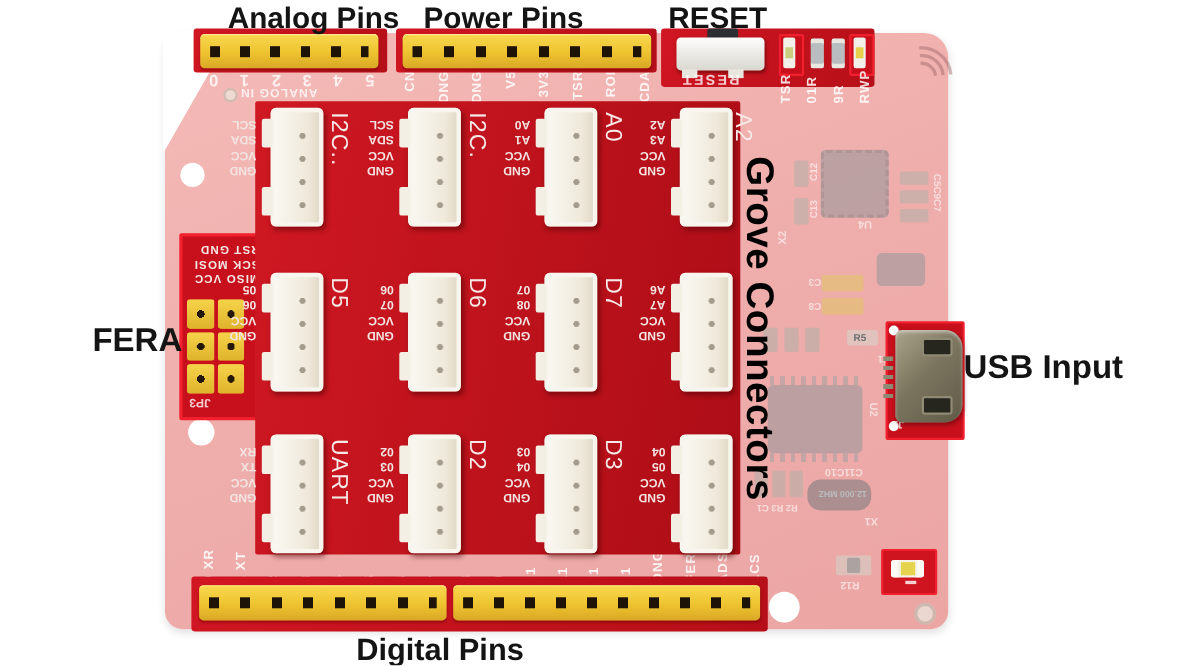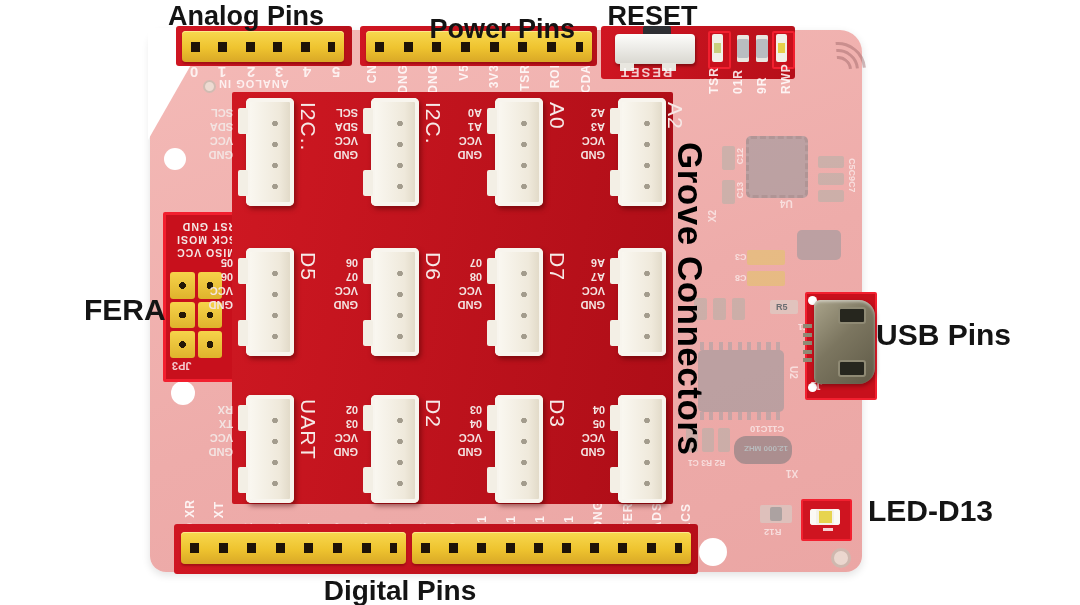--- a/index.html
+++ b/index.html
@@ -383,22 +383,21 @@
   </div>
 
   <div class="bright" style="left:174px;top:524px;width:524px;height:50px;"></div>
   <div class="yhdr" style="left:181px;top:532px;width:225px;height:32px;">
     <div class="holes" style="--p:28.6px;"></div>
   </div>
   <div class="yhdr" style="left:412px;top:532px;width:279px;height:32px;">
     <div class="holes" style="--p:28.2px;"></div>
   </div>
 
-  <div class="callout" style="left:168px;top:1px;width:195px;text-align:left;">Analog Pins</div>
-  <div class="callout" style="left:385px;top:1px;width:190px;text-align:right;margin-top:13px;">Power Pins</div>
+  <div class="callout" style="left:168px;top:1px;width:195px;text-align:right;">Analog Pins</div>
+  <div class="callout" style="left:385px;top:1px;width:190px;text-align:left;">Power Pins</div>
   <div class="callout" style="left:605px;top:1px;width:95px;text-align:center;">RESET</div>
   <div class="callout big" style="left:84px;top:293px;">FERA</div>
-  <div class="callout big" style="left:876px;top:318px;">USB Pins</div>
-  <div class="callout big" style="left:868px;top:494px;">LED-D13</div>
+  <div class="callout big" style="left:876px;top:318px;">USB Input</div>
   <div class="callout" style="left:300px;top:575px;width:200px;text-align:center;font-size:28px;">Digital Pins</div>
   <div id="grove-title" style="left:670px;top:142px;">Grove Connectors</div>
 
 </div>
 
 </body></html>

